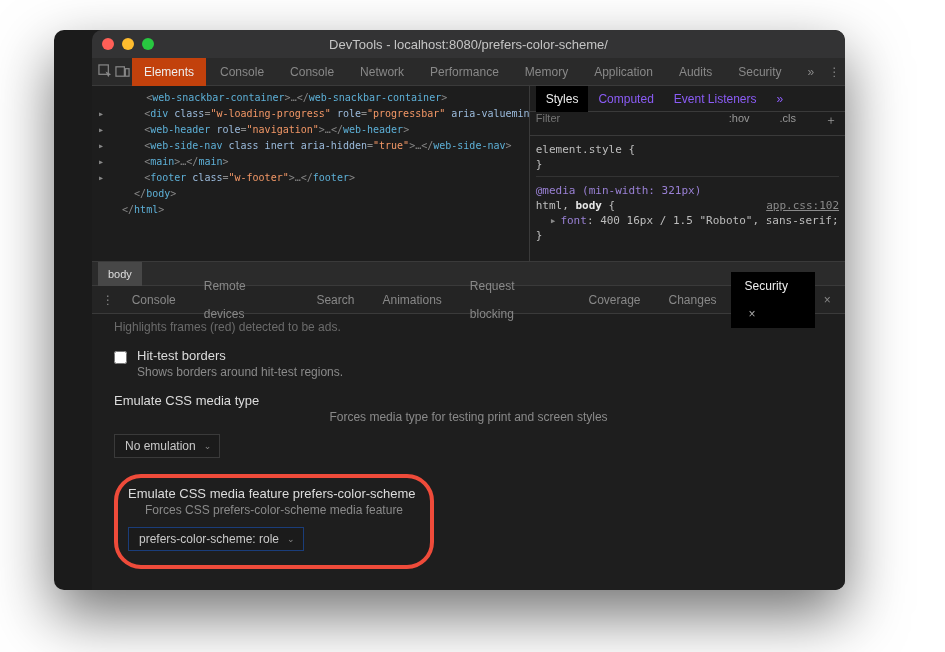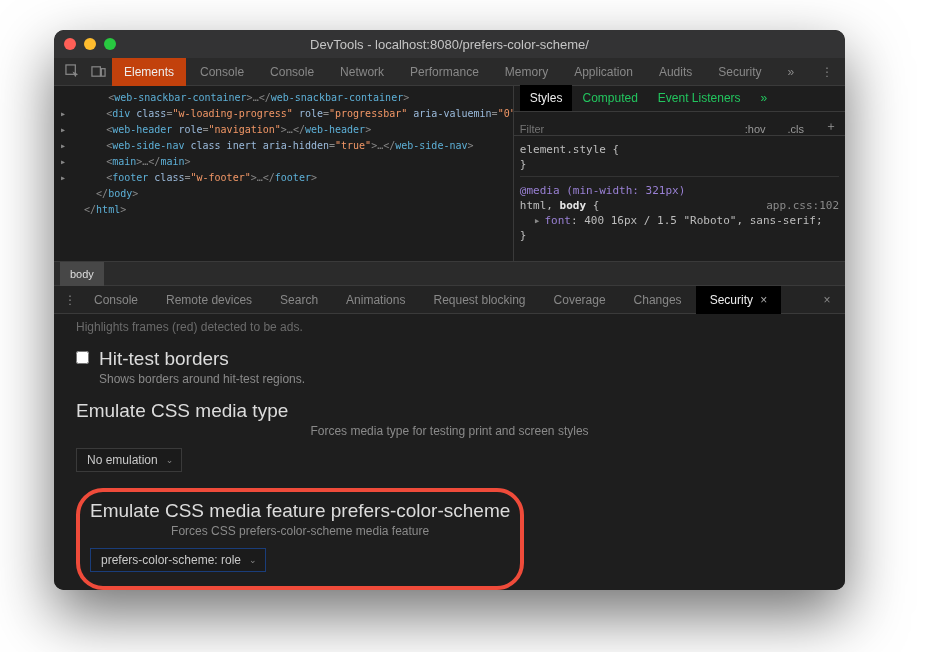--- a/index.html
+++ b/index.html
@@ -11,20 +11,21 @@
   }
   .window {
     position: absolute;
     left: 54px; top: 30px; width: 791px; height: 560px;
     background: #1b1b1b;
     border-radius: 10px;
     box-shadow: 0 25px 60px rgba(0,0,0,0.55);
     overflow: hidden;
     color: #cfcfcf;
     font-size: 12px;
+    padding-left: 38px;
   }
   
   .titlebar {
     height: 28px;
     background: #333334;
     display: flex;
     align-items: center;
     padding: 0 10px;
     position: relative;
     border-top-left-radius:10px; border-top-right-radius:10px;
@@ -80,43 +81,43 @@
   .dom-tree .row{display:block;}
   .dom-tree .tri::before{content:"▸"; color:#888; margin-right:4px; margin-left:-12px;}
 
   .styles {
     flex: 1 1 42%;
     border-left:1px solid #3a3a3a;
     display:flex; flex-direction:column;
     background:#1e1e1e;
   }
   .styles-tabs {
-    height:26px; display:flex; align-items:flex-end; border-bottom:1px solid #3a3a3a;
+    height:26px; display:flex; align-items:center; border-bottom:1px solid #3a3a3a;
     padding: 0 6px;
   }
-  .styles-tabs .stab{ padding:0 10px; color:#22c55e; line-height:26px; }
+  .styles-tabs .stab{ padding:0 10px; color:#8b5cf6; line-height:26px; }
   .styles-tabs .stab.active{ background:#000; color:#eee; }
   .filter-row {
-    height:24px; display:flex; align-items:flex-end; border-bottom:1px solid #3a3a3a;
-    padding:0 6px; gap:16px;
+    height:24px; display:flex; align-items:flex-start; border-bottom:1px solid #3a3a3a;
+    padding:0 6px; gap:24px;
   }
   .filter-input{
     flex:1; background:transparent; border:none; color:#aaa; font-size:11px;
     outline:none;
   }
   .pill{ color:#999; font-size:11px; padding:0 3px;}
   .plus{ width:16px; text-align:center; color:#999;}
   .styles-body{
     font-family:Menlo,Consolas,monospace; font-size:11px; line-height:15px;
     padding:4px 6px; color:#bbb;
   }
   .styles-body .sel{ color:#bdbdbd;}
   .styles-body .bold{ color:#e6e6e6; font-weight:600;}
   .styles-body .kw{ color:#9980d4;}
-  .styles-body .link{ color:#8a8a8a; float:right; }
+  .styles-body .link{ color:#8a8a8a; float:right; text-decoration:underline;}
   .styles-body .rule{ border-bottom:1px solid #333; padding:2px 0 4px; margin-bottom:4px;}
   .styles-body .tri::before{content:"▸"; color:#888; margin-right:4px;}
 
   
   .breadcrumb{
     height:24px; background:#2b2b2b; display:flex; align-items:center;
     border-bottom:1px solid #3a3a3a; padding-left:6px;
   }
   .breadcrumb .crumb{ padding:0 10px; line-height:24px; color:#84b7e4; font-size:11px;}
   .breadcrumb .crumb.active{ background:#474747; color:#dedede;}
@@ -131,21 +132,21 @@
   .closex{ margin-left:4px; color:#aaa;}
   .drawer-tabs .farx{ margin-left:auto; color:#888; width:24px; text-align:center;}
   .drawer-tabs .kebab2{ width:20px; text-align:center; color:#888;}
 
   
   .drawer-body{
     flex:1; overflow:auto; padding:6px 22px 20px;
     background:#1e1e1e;
   }
   .section{ margin: 10px 0 14px; }
-  .section .heading{ color:#dcdcdc; font-size:19px; }
+  .section .heading{ color:#dcdcdc; font-size:13px; }
   .section .sub{ color:#8a8a8a; font-size:12px; margin-top:2px;text-align:center;}
   .checkbox-row{ display:flex; gap:10px; align-items:flex-start;}
   .checkbox-row input{ margin-top:3px; accent-color:#444;}
   .select{
     display:inline-flex; align-items:center; gap:8px;
     border:1px solid #3a3a3a; background:#1b1b1b; color:#c9c9c9;
     padding:4px 8px 4px 10px; font-size:12px; margin-top:10px;
     min-width:80px;
   }
   .select .chev{ font-size:9px; color:#888;}

